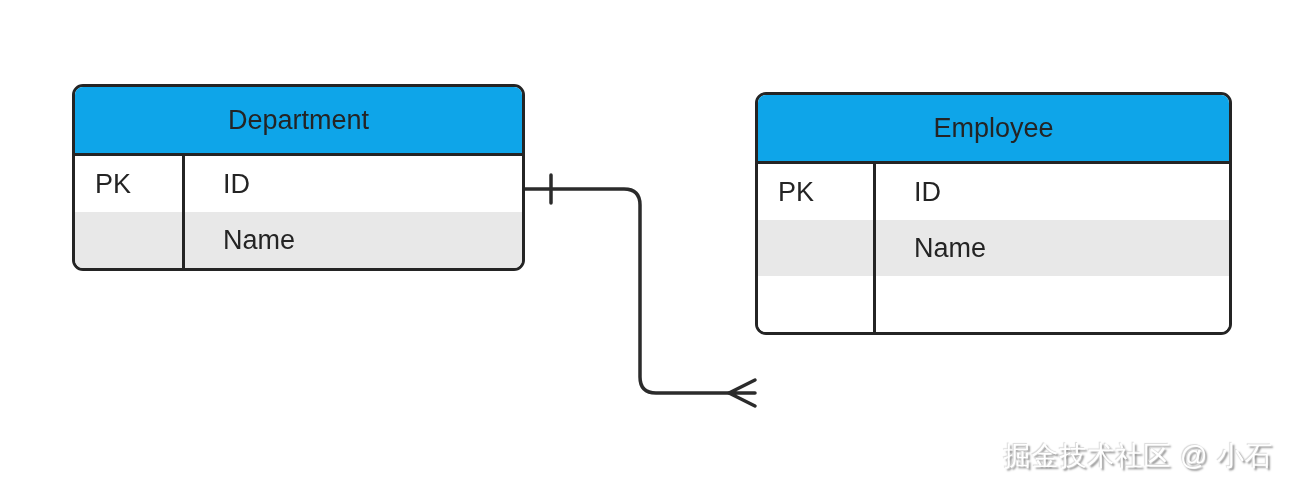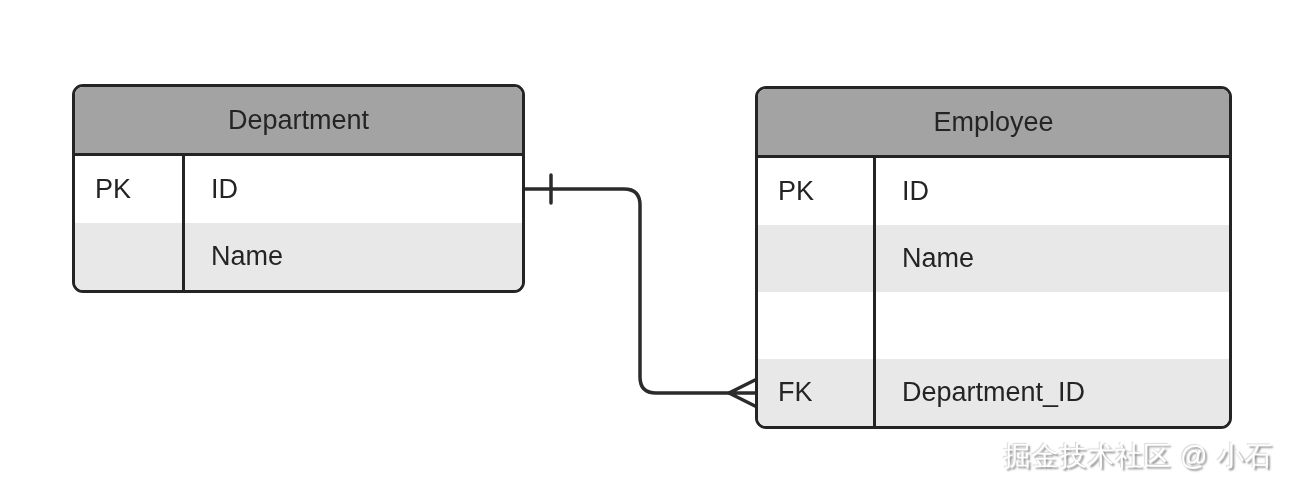--- a/index.html
+++ b/index.html
@@ -17,34 +17,34 @@
   }
   .entity {
     position: absolute;
     box-sizing: border-box;
     border: 3px solid #242424;
     border-radius: 11px;
     background: #ffffff;
     overflow: hidden;
   }
   .entity-department { left: 72px;  top: 84px; width: 453px; }
-  .entity-employee   { left: 755px; top: 86px; width: 477px; }
+  .entity-employee   { left: 755px; top: 92px; width: 477px; }
   .entity-header {
     height: 66px;
-    background: #a3a3a3;
+    background: #0ea5e9;
     border-bottom: 3px solid #242424;
     display: flex;
     align-items: center;
     justify-content: center;
     font-size: 27px;
     color: #242424;
   }
   .entity-body .row {
     display: flex;
-    height: 67px;
+    height: 56px;
     background: #ffffff;
   }
   .entity-body .row:nth-child(even) {
     background: #e8e8e8;
   }
   .cell-key {
     box-sizing: border-box;
     width: 110px;
     border-right: 3px solid #242424;
     display: flex;
@@ -52,21 +52,21 @@
     padding-left: 20px;
     font-size: 27px;
     color: #242424;
     flex: none;
   }
   .entity-employee .cell-key { width: 118px; }
   .cell-field {
     flex: 1;
     display: flex;
     align-items: center;
-    padding-left: 26px;
+    padding-left: 38px;
     font-size: 27px;
     color: #242424;
   }
   .connector-svg {
     position: absolute;
     left: 0;
     top: 0;
     pointer-events: none;
   }
   .connector-svg path {
@@ -119,22 +119,18 @@
         <div class="cell-key">PK</div>
         <div class="cell-field">ID</div>
       </div>
       <div class="row">
         <div class="cell-key"></div>
         <div class="cell-field">Name</div>
       </div>
       <div class="row">
         <div class="cell-key"></div>
       </div>
-      <div class="row">
-        <div class="cell-key">FK</div>
-        <div class="cell-field">Department_ID</div>
-      </div>
     </div>
   </div>
 
   <div class="watermark">掘金技术社区 @ 小石</div>
 
 </div>
 
 </body></html>

